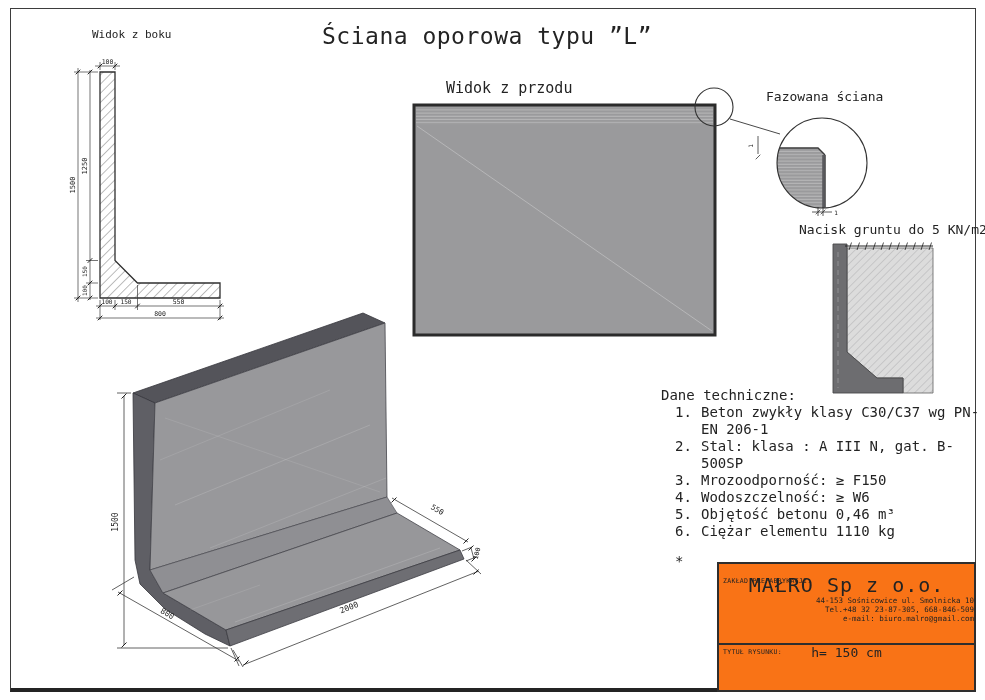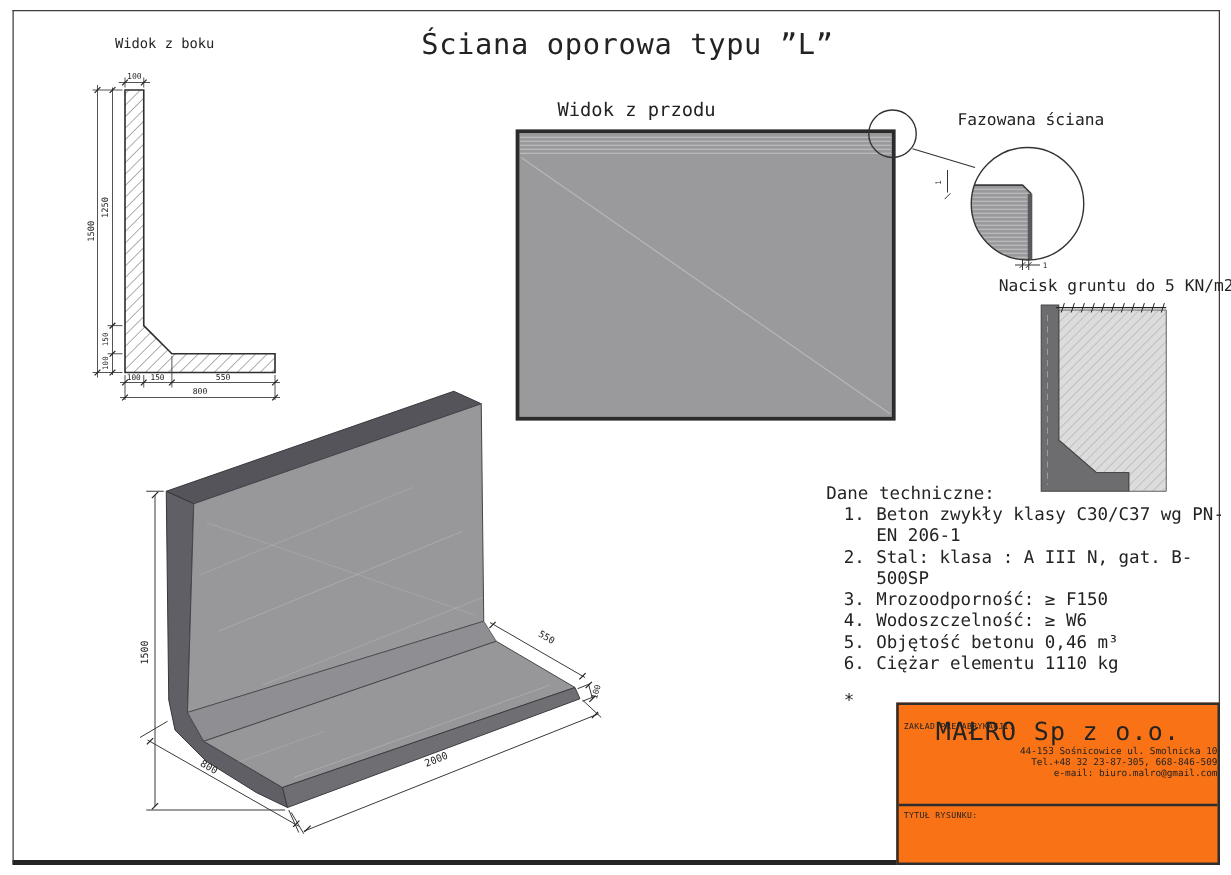--- a/index.html
+++ b/index.html
@@ -2,21 +2,21 @@
 <html><head>
 <meta charset="utf-8">
 <style>
   html,body{margin:0;padding:0;background:#fff;}
   .canvas{position:relative;width:985px;height:700px;background:#ffffff;overflow:hidden;
           font-family:"DejaVu Sans Mono",monospace;color:#232323;}
   .frame{position:absolute;left:10px;top:8px;width:966px;height:684px;box-sizing:border-box;
          border:1.5px solid #3d3d3d;border-bottom:4px solid #242424;}
   svg.draw{position:absolute;left:0;top:0;}
   .label{position:absolute;white-space:pre;}
-  .main-title{left:322px;top:23px;width:360px;text-align:center;font-size:23px;letter-spacing:0.5px;}
+  .main-title{left:322px;top:23px;width:360px;text-align:left;font-size:23px;letter-spacing:0.5px;}
   .side-title{left:92px;top:28px;font-size:11px;}
   .front-title{left:446px;top:79px;font-size:15px;}
   .chamfer-title{left:766px;top:89px;font-size:13px;}
   .pressure-title{left:799px;top:222px;font-size:13px;}
   .tech{position:absolute;left:661px;top:387px;width:324px;font-size:14px;line-height:17px;}
   .tech .rows{padding-left:14px;}
   .trow{display:flex;}
   .trow .num{width:26px;flex:none;}
   .trow .txt{flex:1;}
   .note{display:flex;margin-top:13px;padding-left:14px;}
@@ -245,16 +245,17 @@
   <div class="tblock">
     <div class="tb-top">
       <div class="tb-label">ZAKŁAD PREFABRYKACJI:</div>
       <div class="company">MAŁRO Sp z o.o.</div>
       <div class="addr">44-153 Sośnicowice ul. Smolnicka 10</div>
       <div class="addr">Tel.+48 32 23-87-305, 668-846-509</div>
       <div class="addr">e-mail: biuro.malro@gmail.com</div>
     </div>
     <div class="tb-bot">
       <div class="tb-label">TYTUŁ RYSUNKU:</div>
+      <div class="dheight">h= 150 cm</div>
     </div>
   </div>
 
 </div>
 
 </body></html>

